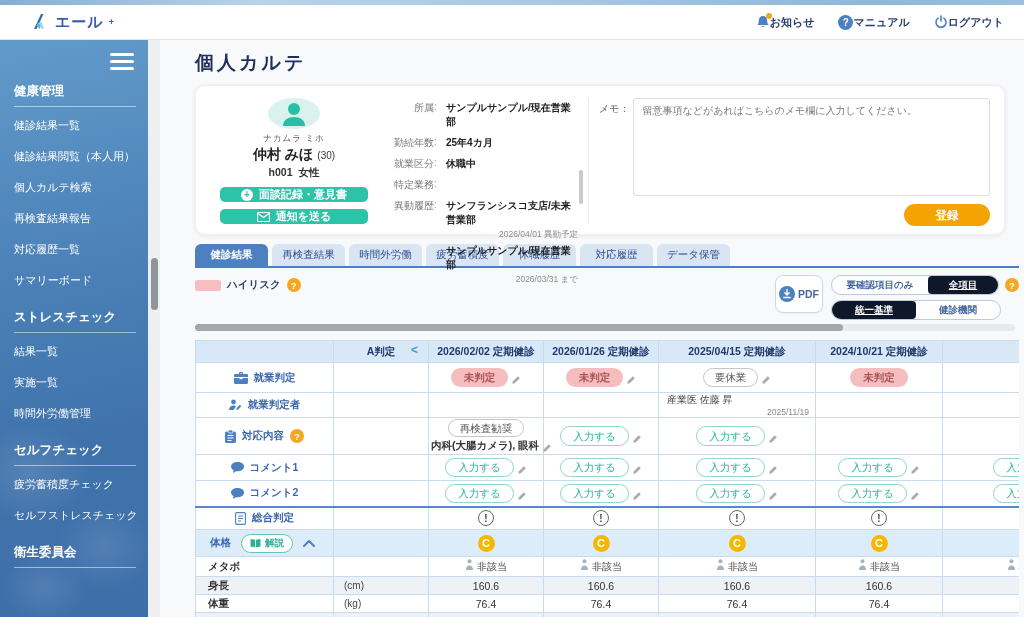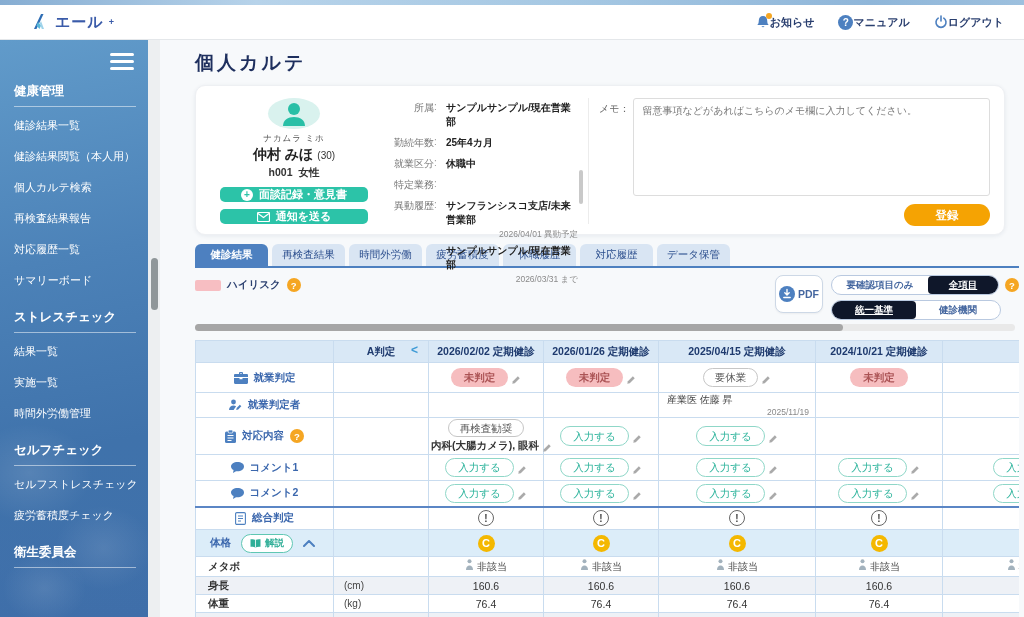--- a/index.html
+++ b/index.html
@@ -190,22 +190,22 @@
     <div class="side-item">対応履歴一覧</div>
     <div class="side-item">サマリーボード</div>
 
     <div class="side-title">ストレスチェック</div>
     <div class="side-item">結果一覧</div>
     <div class="side-item">実施一覧</div>
 
     <div class="side-item">時間外労働管理</div>
 
     <div class="side-title">セルフチェック</div>
+    <div class="side-item">疲労蓄積度チェック</div>
     <div class="side-item">セルフストレスチェック</div>
-    <div class="side-item">疲労蓄積度チェック</div>
 
     <div class="side-title">衛生委員会</div>
 
   </aside>
   <div class="side-scroll">
       <div class="side-thumb"></div>
     </div>
 
   <main class="main">
     <h1 class="page-title">個人カルテ</h1>

